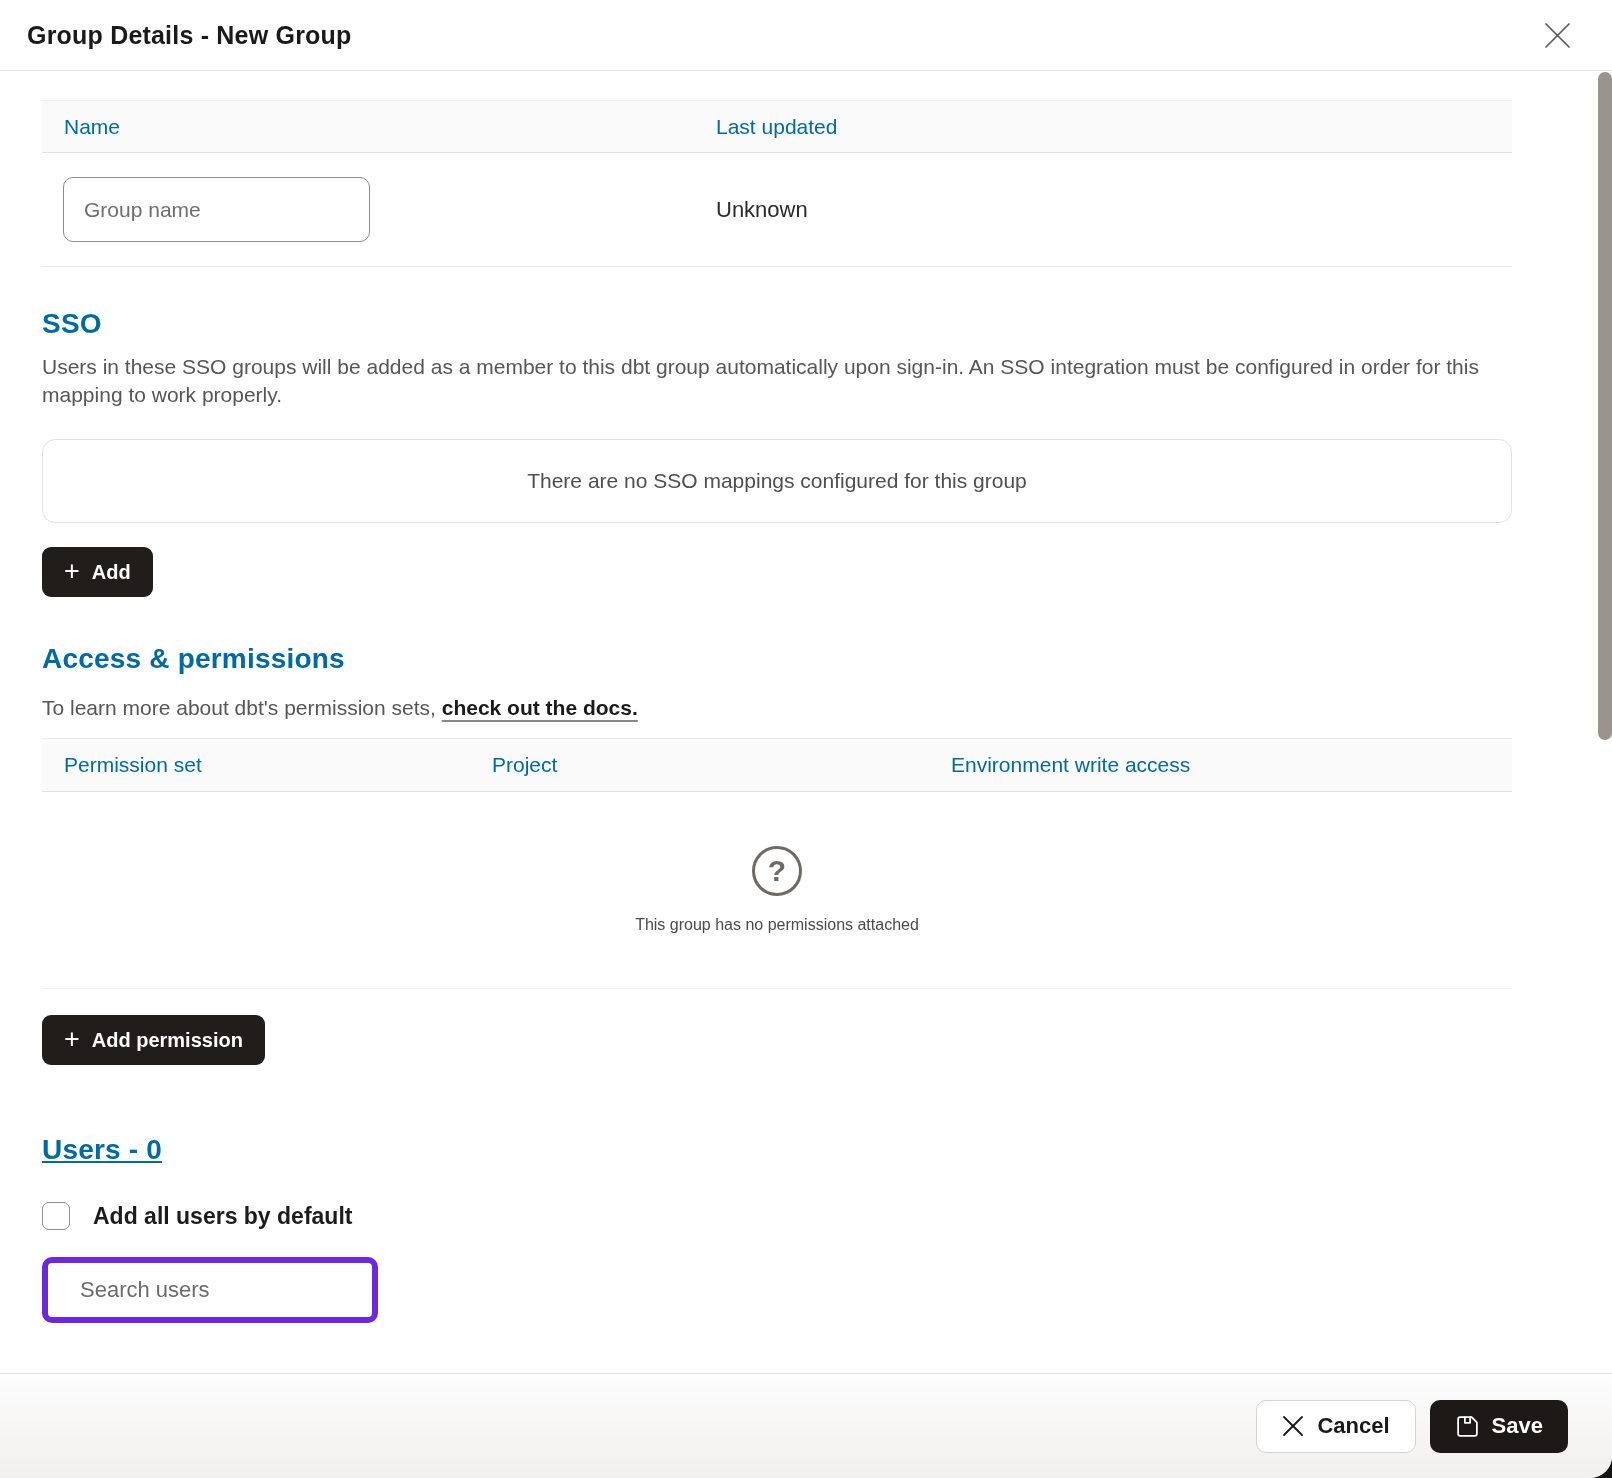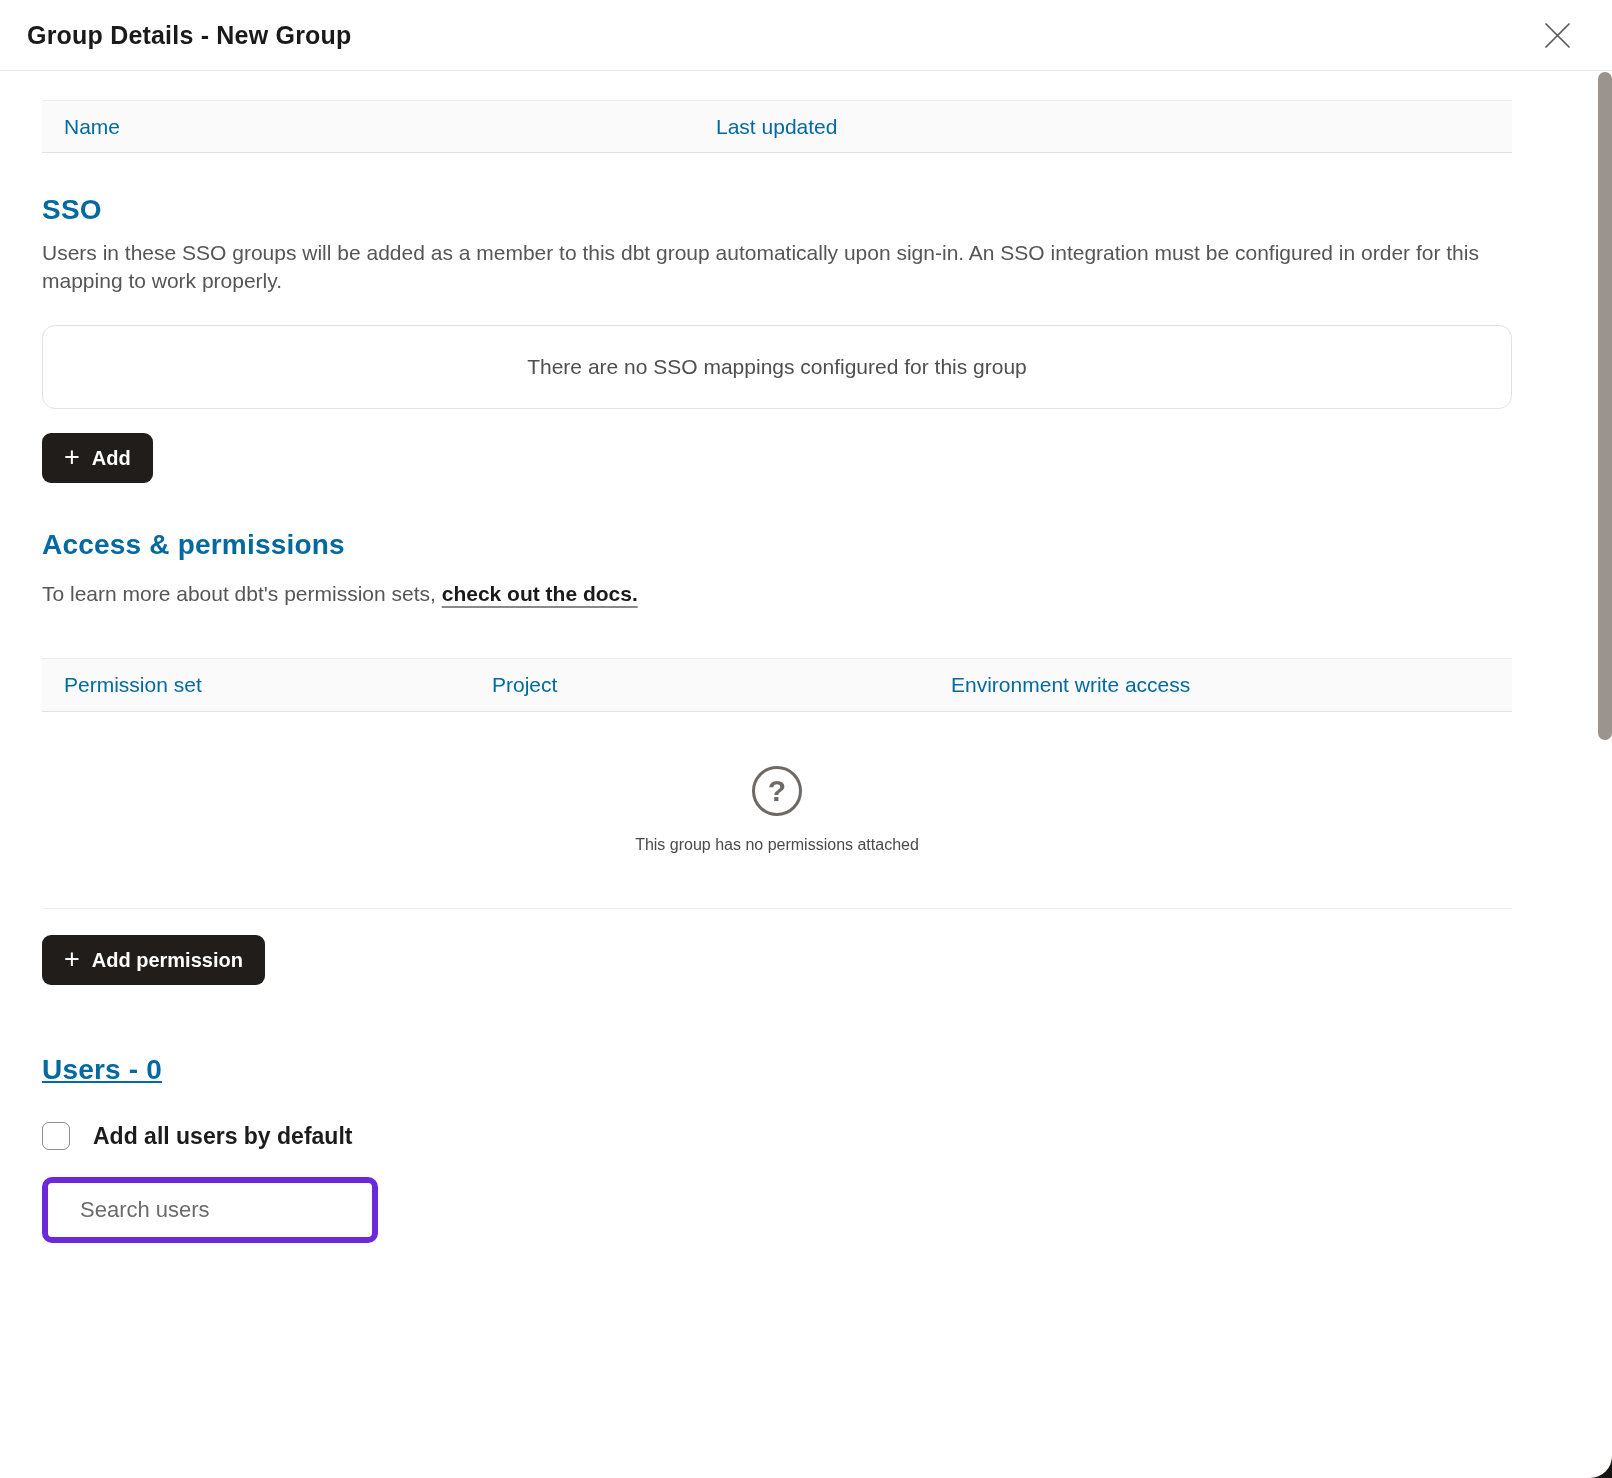--- a/index.html
+++ b/index.html
@@ -76,21 +76,21 @@
     height:50px; border-radius:9px; padding:0 22px;
     font-size:20px; font-weight:700; font-family:"Liberation Sans", sans-serif;
   }
   .plus-glyph { font-size:27px; font-weight:400; line-height:1; position:relative; top:-1px; }
   .add-sso { margin-top:24px; }
 
   .perm-heading { margin-top:46px; }
   .perm-desc { margin-top:19px; }
   .docs-link { color:#1a1a1a; font-weight:700; text-decoration:underline; text-decoration-color:#8a8a8a; text-underline-offset:5px; }
 
-  .perm-table { margin-top:50px; border-bottom:1px solid #efefef; }
+  .perm-table { margin-top:16px; border-bottom:1px solid #efefef; }
   .perm-table .t-head { grid-template-columns:450px 459px auto; height:54px; }
   .perm-empty { height:196px; display:flex; flex-direction:column; align-items:center; justify-content:center; gap:20px; }
   .help-icon {
     width:50px; height:50px; border:3.5px solid #6e6964; border-radius:50%;
     display:flex; align-items:center; justify-content:center;
     color:#6e6964; font-size:30px; font-weight:700;
   }
   .perm-empty-text { font-size:16px; color:#4a4a4a; }
   .add-perm { margin-top:26px; }
 
@@ -150,20 +150,26 @@
       </svg>
     </button>
   </div>
 
   <div class="modal-content">
 
     <section class="name-table">
       <div class="t-head">
         <div class="th-pad">Name</div>
         <div>Last updated</div>
+      </div>
+      <div class="t-row">
+        <div>
+          <input type="text" class="text-input" placeholder="Group name" style="">
+        </div>
+        <div class="td-updated">Unknown</div>
       </div>
     </section>
 
     <section>
       <h2 class="section-heading sso-heading">SSO</h2>
       <p class="desc">Users in these SSO groups will be added as a member to this dbt group automatically upon sign-in. An SSO integration must be configured in order for this mapping to work properly.</p>
       <div class="empty-box">
         <span>There are no SSO mappings configured for this group</span>
       </div>
       <button class="btn-dark add-sso">
@@ -206,16 +212,32 @@
         <svg width="26" height="26" viewBox="0 0 26 26" fill="none" stroke="#6b6b6b" stroke-width="2" stroke-linecap="round">
           <circle cx="11" cy="11" r="7.5"></circle>
           <line x1="16.8" y1="16.8" x2="23" y2="23"></line>
         </svg>
         <input type="text" class="search-input" placeholder="Search users" style="">
       </div>
     </section>
 
   </div>
 
+  <div class="modal-footer">
+    <button class="btn-outline">
+      <svg width="22" height="22" viewBox="0 0 22 22" fill="none" stroke="#1c1917" stroke-width="1.8" stroke-linecap="round">
+        <line x1="2" y1="2" x2="20" y2="20"></line>
+        <line x1="20" y1="2" x2="2" y2="20"></line>
+      </svg>
+      <span>Cancel</span>
+    </button>
+    <button class="btn-dark btn-save">
+      <svg width="25" height="25" viewBox="0 0 24 24" fill="none" stroke="#ffffff" stroke-width="1.7" stroke-linejoin="round" stroke-linecap="round">
+        <path d="M19 21H5a2 2 0 0 1-2-2V5a2 2 0 0 1 2-2h11l5 5v11a2 2 0 0 1-2 2z"></path>
+        <path d="M9.5 3v5.5h5V3"></path>
+      </svg>
+      <span>Save</span>
+    </button>
+  </div>
 
   <div class="scroll-thumb"></div>
 
 </div>
 
 </body></html>

